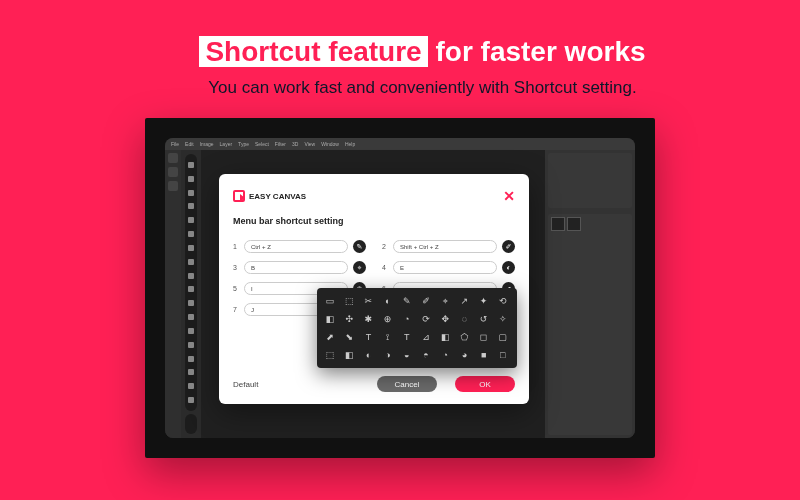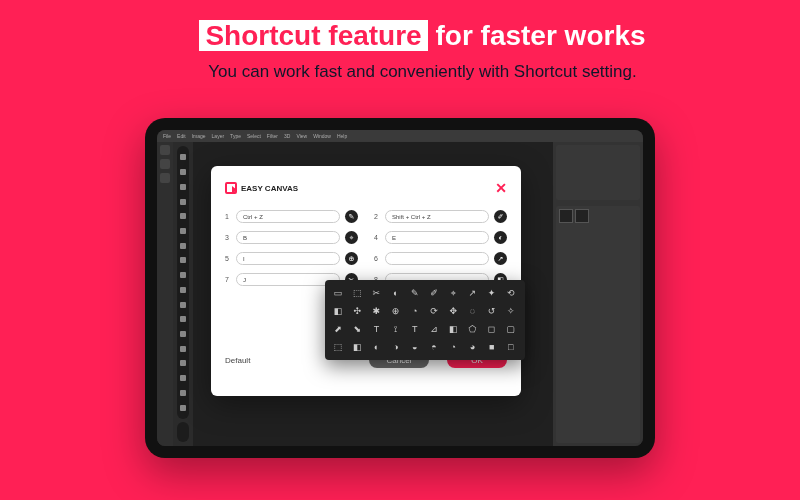--- a/index.html
+++ b/index.html
@@ -1,21 +1,21 @@
 <!DOCTYPE html>
 <html><head>
 <meta charset="utf-8">
 <style>
 *{margin:0;padding:0;box-sizing:border-box;}
 body{width:800px;height:500px;background:#ff2055;font-family:-apple-system,BlinkMacSystemFont,"Segoe UI",sans-serif;overflow:hidden;position:relative;}
-.hero{text-align:center;padding-top:20px;margin-left:45px;}
+.hero{text-align:center;padding-top:36px;margin-left:45px;}
 .hero-title{font-size:28px;font-weight:700;color:#fff;}
 .hero-title .hl{background:#fff;color:#ff2055;padding:0 6px;}
 .hero-sub{color:#0f172a;font-size:17px;margin-top:10px;font-weight:400;}
-.tablet{position:absolute;left:50%;transform:translateX(-50%);top:118px;width:510px;height:340px;background:#111;border-radius:20px;padding:12px;box-shadow:0 15px 40px rgba(0,0,0,.35);}
+.tablet{position:absolute;left:50%;transform:translateX(-50%);top:118px;width:510px;height:340px;background:#111;border-radius:2px;padding:20px;box-shadow:0 15px 40px rgba(0,0,0,.35);}
 .screen{width:100%;height:100%;background:#2b2b2b;border-radius:8px;position:relative;overflow:hidden;}
 .ps-menu{height:12px;background:#3a3a3a;display:flex;align-items:center;padding:0 6px;gap:6px;font-size:5px;color:#aaa;}
 .ps-menu span{white-space:nowrap;}
 .ps-body{position:absolute;top:12px;bottom:0;left:0;right:0;display:flex;}
 .ps-left{width:16px;background:#2f2f2f;display:flex;flex-direction:column;align-items:center;gap:4px;padding-top:3px;}
 .ps-left div{width:10px;height:10px;background:#444;border-radius:2px;}
 .ps-tools{width:20px;background:#2b2b2b;display:flex;flex-direction:column;align-items:center;padding:4px 0;}
 .tool-strip{width:12px;flex:1;background:#1c1c1c;border-radius:6px;display:flex;flex-direction:column;align-items:center;justify-content:space-around;padding:4px 0;}
 .tool-strip div{width:6px;height:6px;background:#888;border-radius:1px;}
 .tool-foot{width:12px;height:20px;background:#1c1c1c;border-radius:6px;margin-top:3px;}
@@ -30,21 +30,21 @@
 .brand{display:flex;align-items:center;gap:4px;font-size:8px;font-weight:700;color:#222;}
 .brand-logo{width:12px;height:12px;border:2px solid #ff2055;border-radius:2px;position:relative;}
 .brand-logo:after{content:"";position:absolute;right:-2px;top:2px;border-left:5px solid #ff2055;border-top:4px solid transparent;border-bottom:4px solid transparent;}
 .close{color:#ff2055;font-size:14px;font-weight:700;cursor:pointer;}
 .dialog-title{font-size:9px;font-weight:700;margin-top:12px;color:#222;}
 .rows{margin-top:14px;display:grid;grid-template-columns:1fr 1fr;grid-column-gap:16px;grid-row-gap:8px;}
 .row{display:flex;align-items:center;gap:5px;}
 .row .num{width:6px;font-size:7px;color:#555;}
 .row .field{flex:1;height:13px;border:1px solid #ccc;border-radius:7px;font-size:6px;color:#444;display:flex;align-items:center;padding:0 6px;background:#fff;}
 .row .ic{width:13px;height:13px;border-radius:50%;background:#222;color:#fff;display:flex;align-items:center;justify-content:center;font-size:7px;}
-.dialog-foot{position:absolute;left:14px;right:14px;bottom:28px;display:flex;align-items:center;justify-content:flex-end;}
+.dialog-foot{position:absolute;left:14px;right:14px;bottom:12px;display:flex;align-items:center;justify-content:flex-end;}
 .default{font-size:8px;color:#444;}
 .btns{margin-left:auto;display:flex;gap:18px;}
 .btn{width:60px;height:16px;border-radius:8px;font-size:8px;display:flex;align-items:center;justify-content:center;color:#fff;cursor:pointer;}
 .btn.cancel{background:#6a6a6a;}
 .btn.ok{background:#ff2055;}
 .tool-pop{position:absolute;right:28px;top:138px;width:200px;background:#222;border-radius:4px;padding:6px;box-shadow:0 6px 20px rgba(0,0,0,.5);display:grid;grid-template-columns:repeat(10,1fr);gap:4px;}
 .tool-pop div{width:14px;height:14px;color:#ccc;font-size:9px;display:flex;align-items:center;justify-content:center;border-radius:2px;}
 </style>
 </head>
 <body>
@@ -103,20 +103,21 @@
       <div class="ps-canvas">
 
         <div class="dialog">
           <div class="dialog-header">
             <div class="brand">
               <div class="brand-logo"></div>
               <span>EASY CANVAS</span>
             </div>
             <div class="close">✕</div>
           </div>
+          <div class="dialog-title">Menu bar shortcut setting</div>
           <div class="rows" id="rows">
               <div class="row">
                 <div class="num">1</div>
   <div class="field">Ctrl + Z</div>
   <div class="ic">✎</div>
               </div>
               <div class="row">
                 <div class="num">2</div>
   <div class="field">Shift + Ctrl + Z</div>
   <div class="ic">✐</div>

